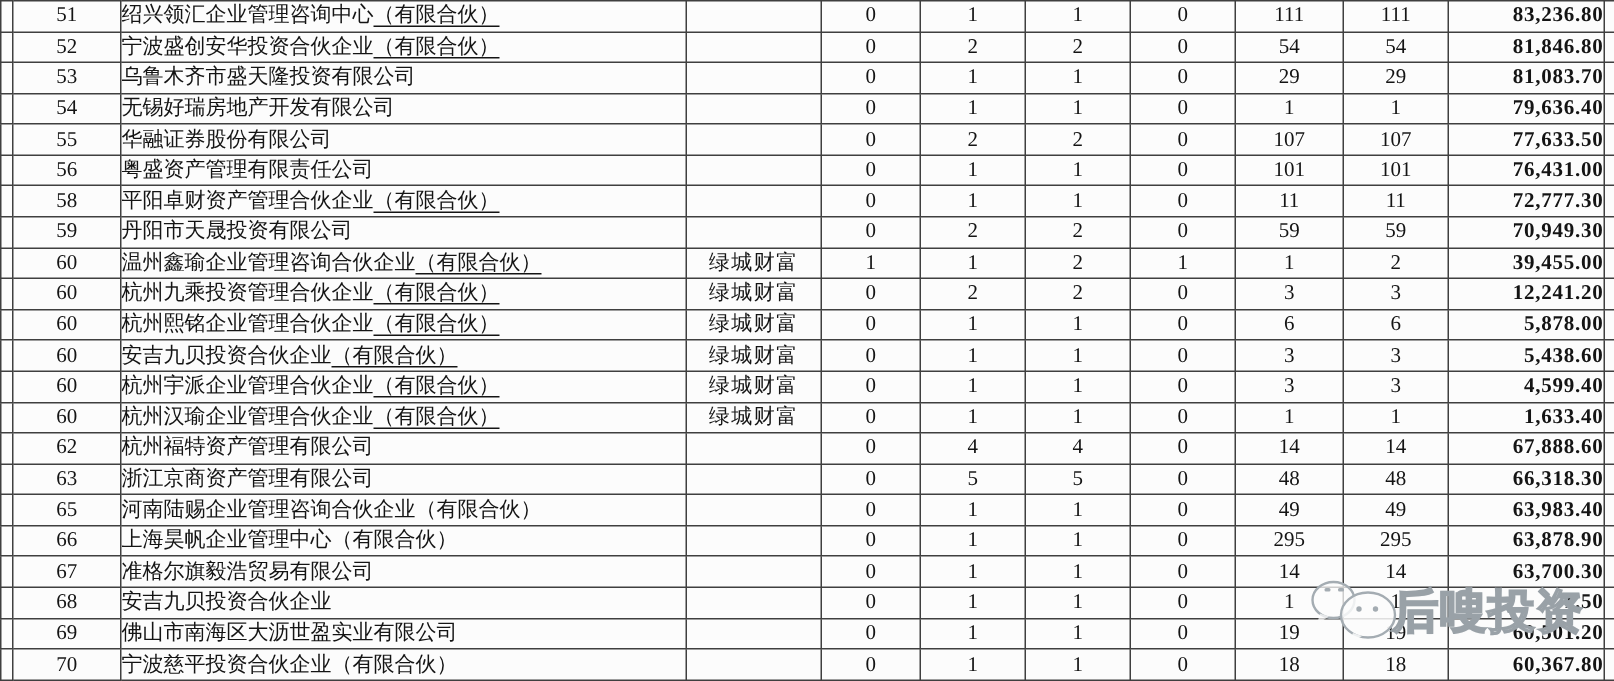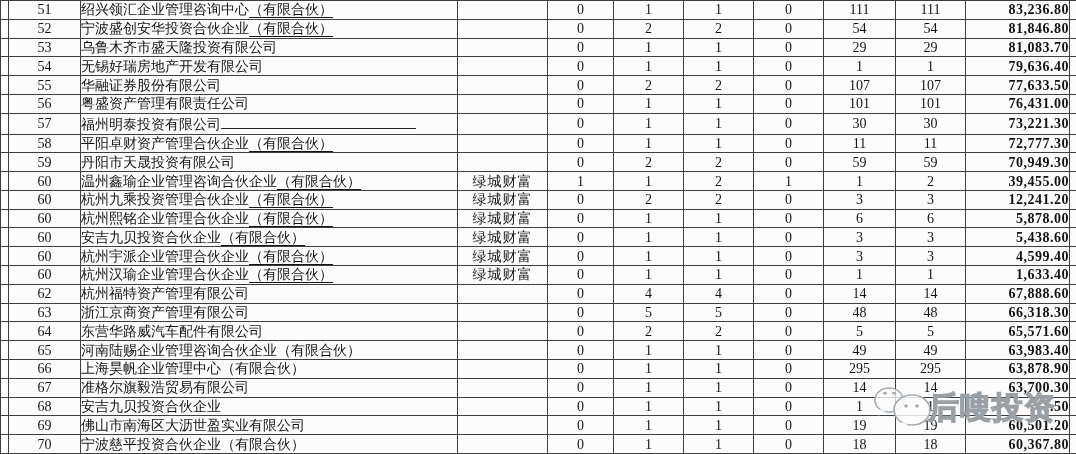--- a/index.html
+++ b/index.html
@@ -156,34 +156,20 @@
           <td class="c-num">1</td>
           <td class="c-num">1</td>
           <td class="c-num">0</td>
           <td class="c-num">101</td>
           <td class="c-num">101</td>
           <td class="c-amount">76,431.00</td>
           <td class="sliver-r"></td>
         </tr>
         <tr>
           <td class="sliver-l"></td>
-          <td class="c-rank">57</td>
-          <td class="c-name"><span class="nm">福州明泰投资有限公司</span><span class="upad" style="width: 195px;"></span></td>
-          <td class="c-partner"></td>
-          <td class="c-num">0</td>
-          <td class="c-num">1</td>
-          <td class="c-num">1</td>
-          <td class="c-num">0</td>
-          <td class="c-num">30</td>
-          <td class="c-num">30</td>
-          <td class="c-amount">73,221.30</td>
-          <td class="sliver-r"></td>
-        </tr>
-        <tr>
-          <td class="sliver-l"></td>
           <td class="c-rank">58</td>
           <td class="c-name"><span class="nm">平阳卓财资产管理合伙企业</span><span class="sfx-u">（有限合伙）</span></td>
           <td class="c-partner"></td>
           <td class="c-num">0</td>
           <td class="c-num">1</td>
           <td class="c-num">1</td>
           <td class="c-num">0</td>
           <td class="c-num">11</td>
           <td class="c-num">11</td>
           <td class="c-amount">72,777.30</td>
@@ -306,34 +292,20 @@
           <td class="c-rank">63</td>
           <td class="c-name"><span class="nm">浙江京商资产管理有限公司</span></td>
           <td class="c-partner"></td>
           <td class="c-num">0</td>
           <td class="c-num">5</td>
           <td class="c-num">5</td>
           <td class="c-num">0</td>
           <td class="c-num">48</td>
           <td class="c-num">48</td>
           <td class="c-amount">66,318.30</td>
-          <td class="sliver-r"></td>
-        </tr>
-        <tr>
-          <td class="sliver-l"></td>
-          <td class="c-rank">64</td>
-          <td class="c-name"><span class="nm">东营华路威汽车配件有限公司</span></td>
-          <td class="c-partner"></td>
-          <td class="c-num">0</td>
-          <td class="c-num">2</td>
-          <td class="c-num">2</td>
-          <td class="c-num">0</td>
-          <td class="c-num">5</td>
-          <td class="c-num">5</td>
-          <td class="c-amount">65,571.60</td>
           <td class="sliver-r"></td>
         </tr>
         <tr>
           <td class="sliver-l"></td>
           <td class="c-rank">65</td>
           <td class="c-name"><span class="nm">河南陆赐企业管理咨询合伙企业</span><span class="sfx">（有限合伙）</span></td>
           <td class="c-partner"></td>
           <td class="c-num">0</td>
           <td class="c-num">1</td>
           <td class="c-num">1</td>

